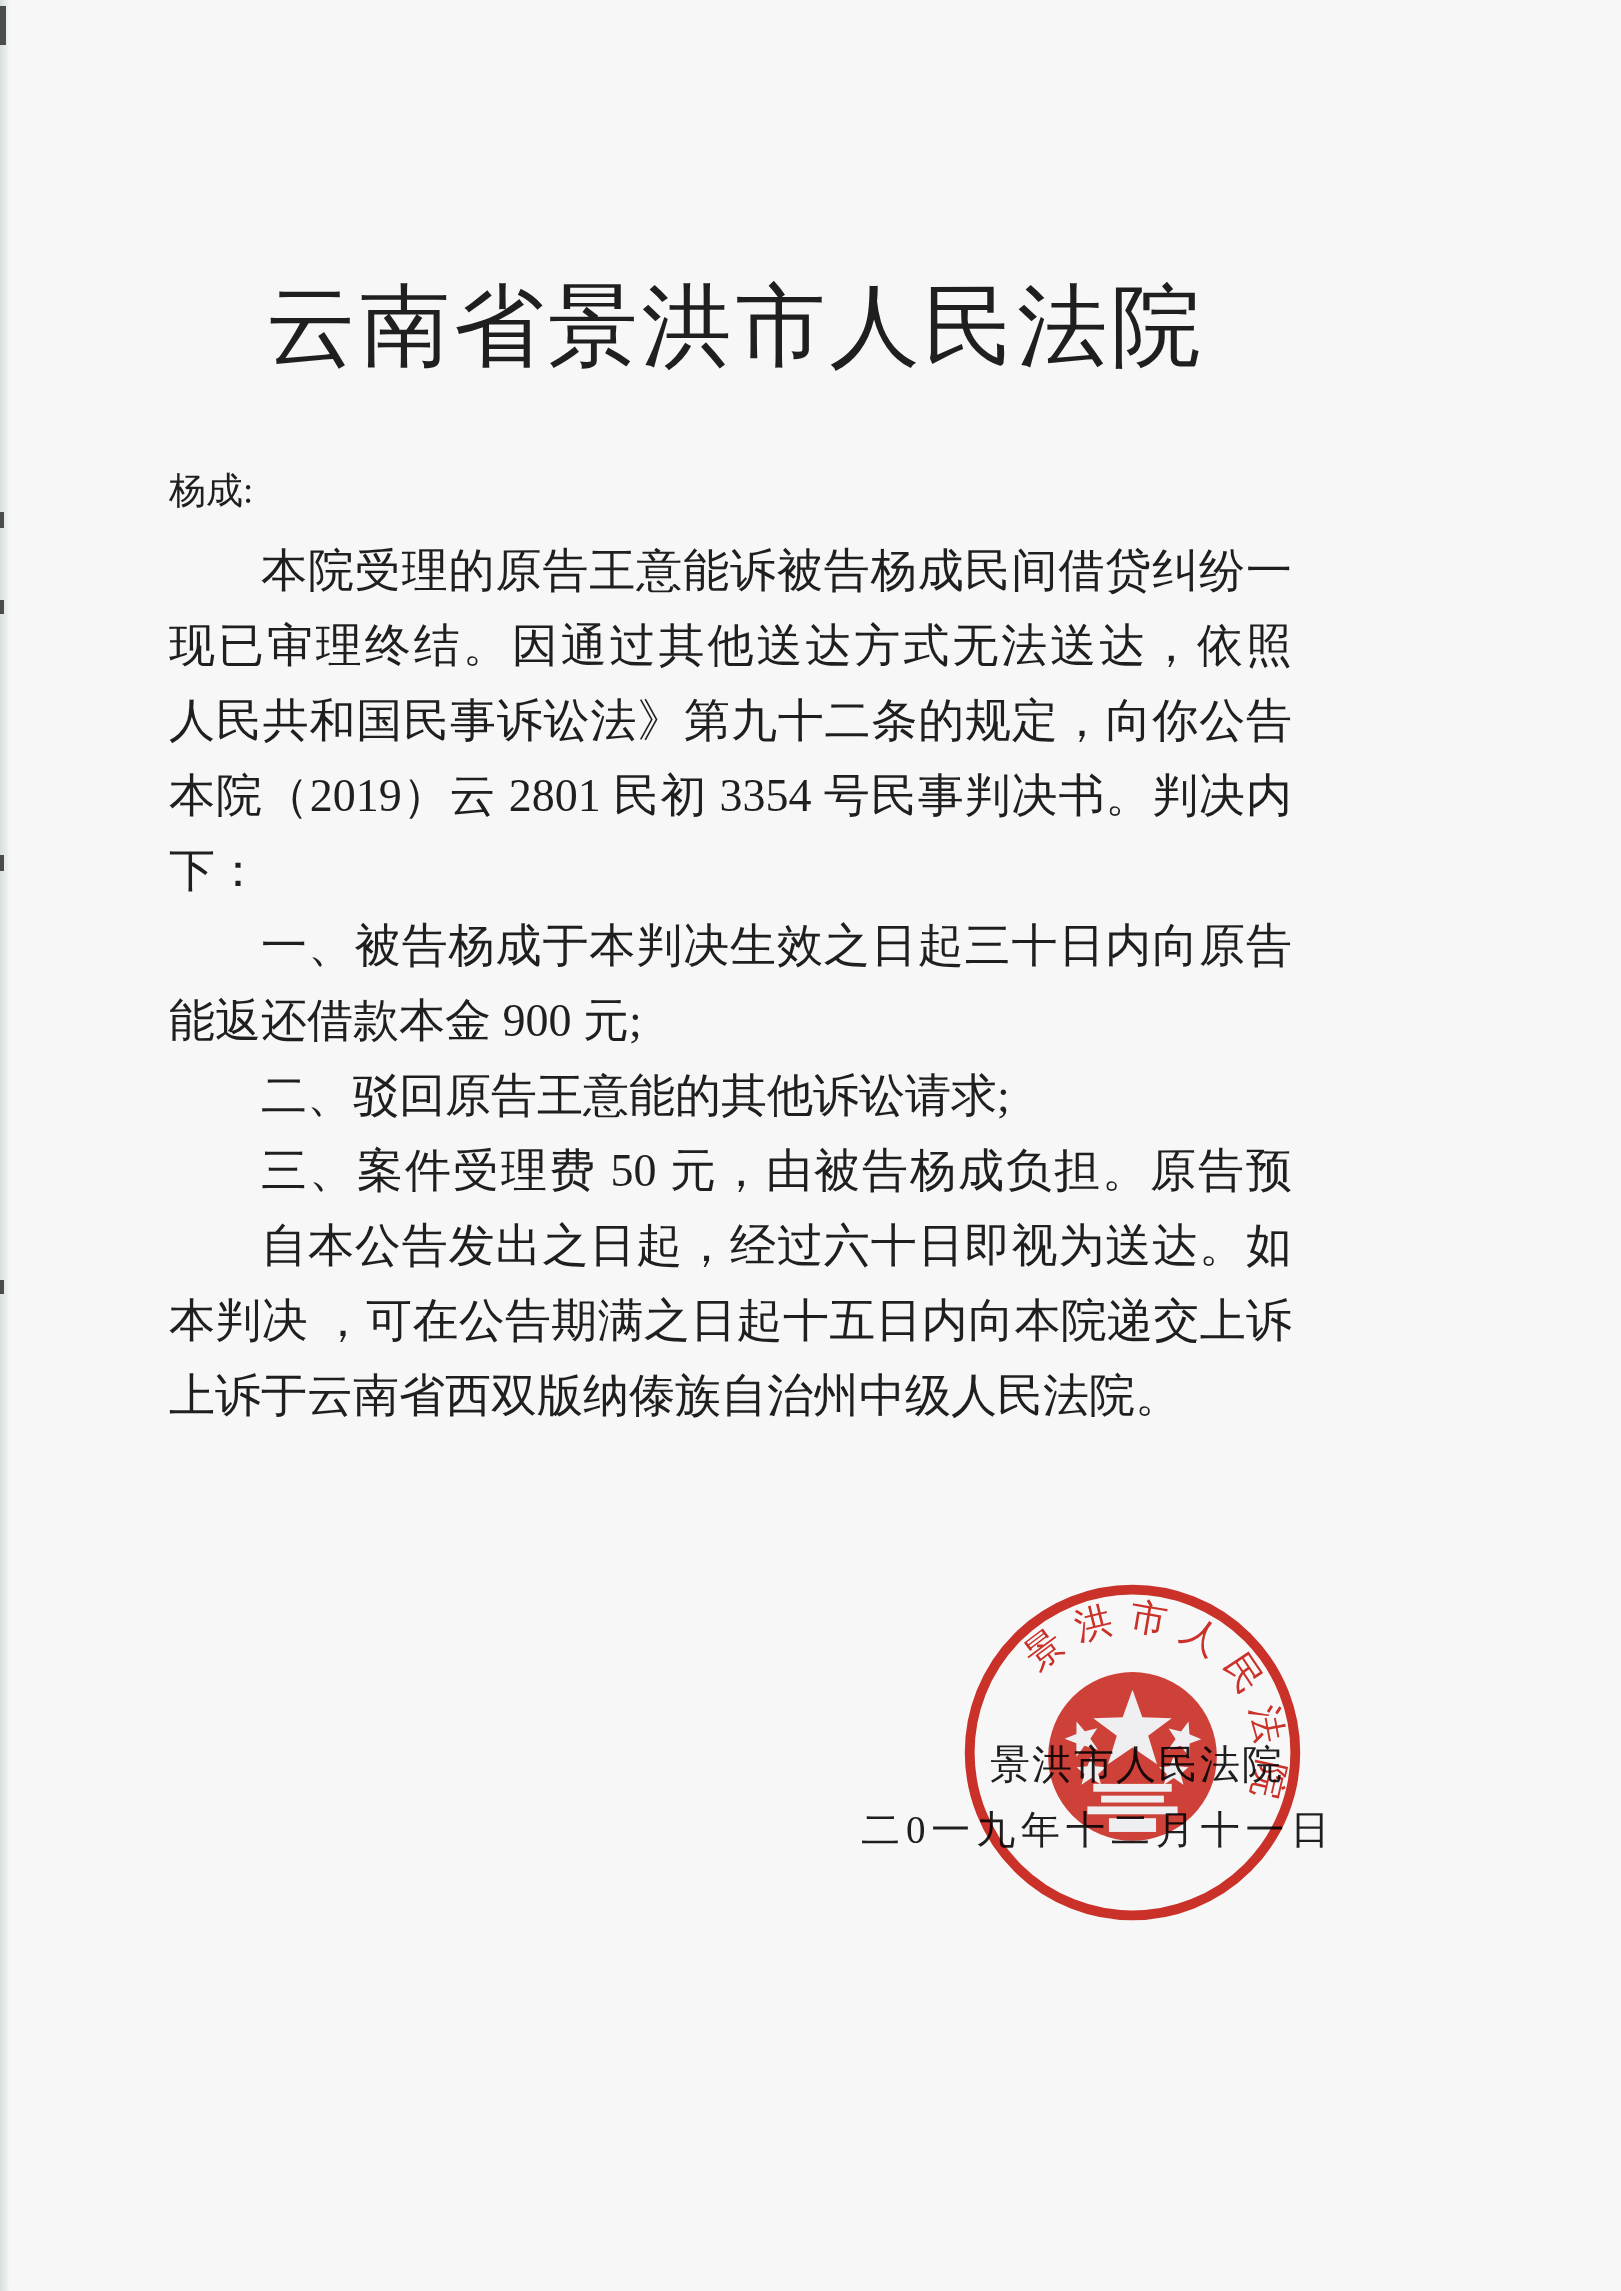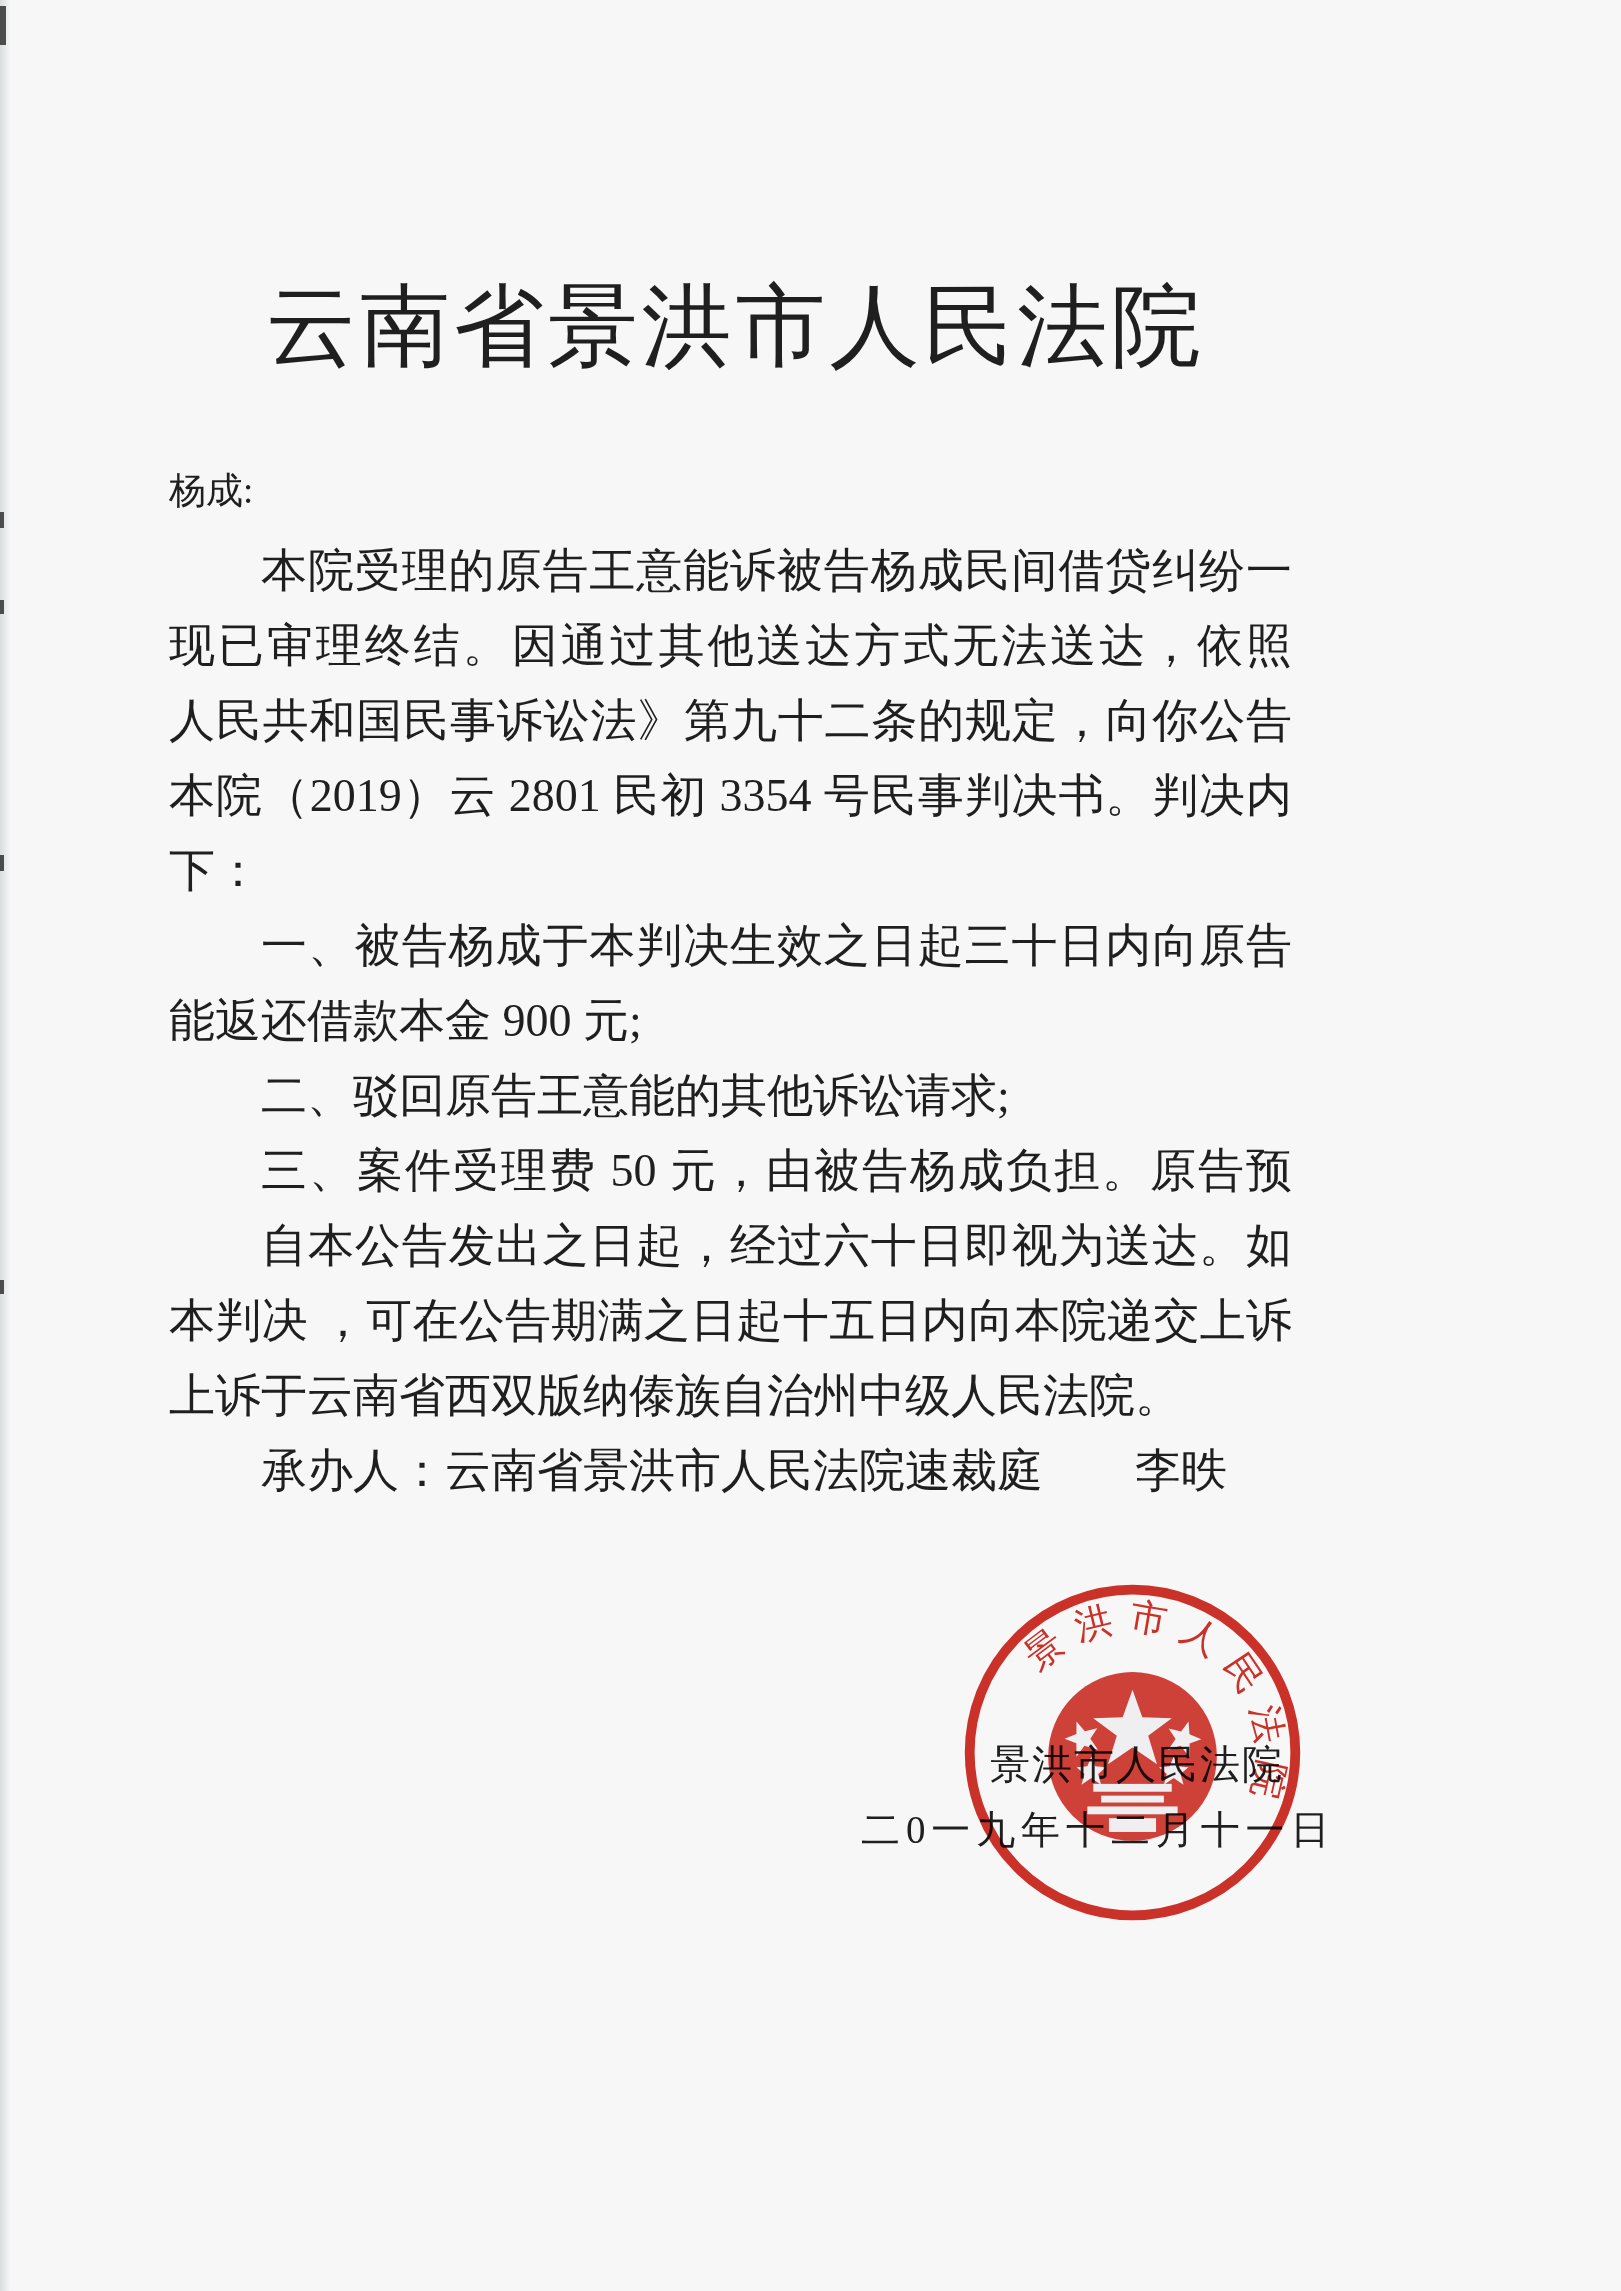--- a/index.html
+++ b/index.html
@@ -77,21 +77,20 @@
     <div class="line fill">人民共和国民事诉讼法》第九十二条的规定，向你公告送达</div>
     <div class="line fill">本院（2019）云 2801 民初 3354 号民事判决书。判决内容如</div>
     <div class="line">下：</div>
     <div class="line indent fill">一、被告杨成于本判决生效之日起三十日内向原告王意</div>
     <div class="line">能返还借款本金 900 元;</div>
     <div class="line indent">二、驳回原告王意能的其他诉讼请求;</div>
     <div class="line indent fill">三、案件受理费 50 元，由被告杨成负担。原告预交的</div>
     <div class="line indent fill">自本公告发出之日起，经过六十日即视为送达。如不服</div>
     <div class="line fill">本判决 ，可在公告期满之日起十五日内向本院递交上诉状，</div>
     <div class="line">上诉于云南省西双版纳傣族自治州中级人民法院。</div>
-    <div class="line indent">承办人：云南省景洪市人民法院速裁庭　　李昳</div>
   </div>
 
   <div class="sig-black">景洪市人民法院</div>
   <div class="date-black">二0一九年十二月十一日</div>
 
   <svg class="seal" viewBox="0 0 364 364">
 
     <circle cx="182" cy="182" r="166" fill="none" stroke="#cf271d" stroke-width="10"></circle>
 
     <defs>

